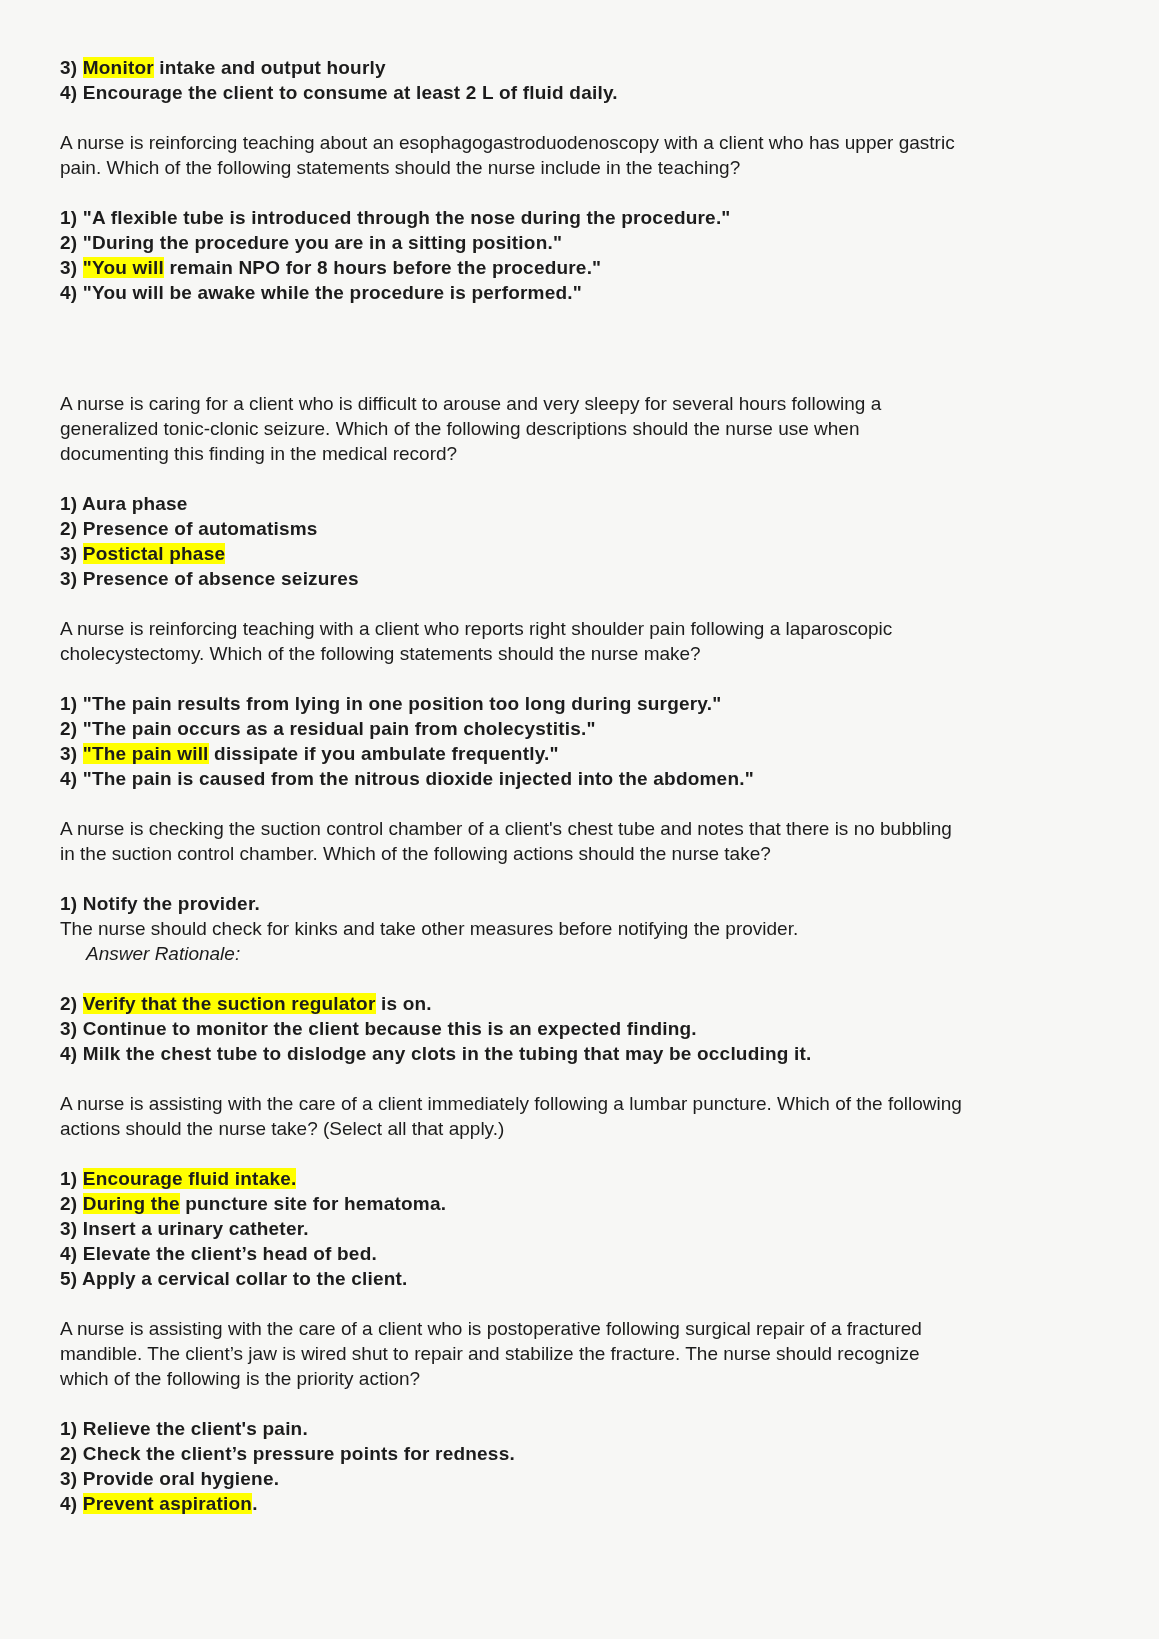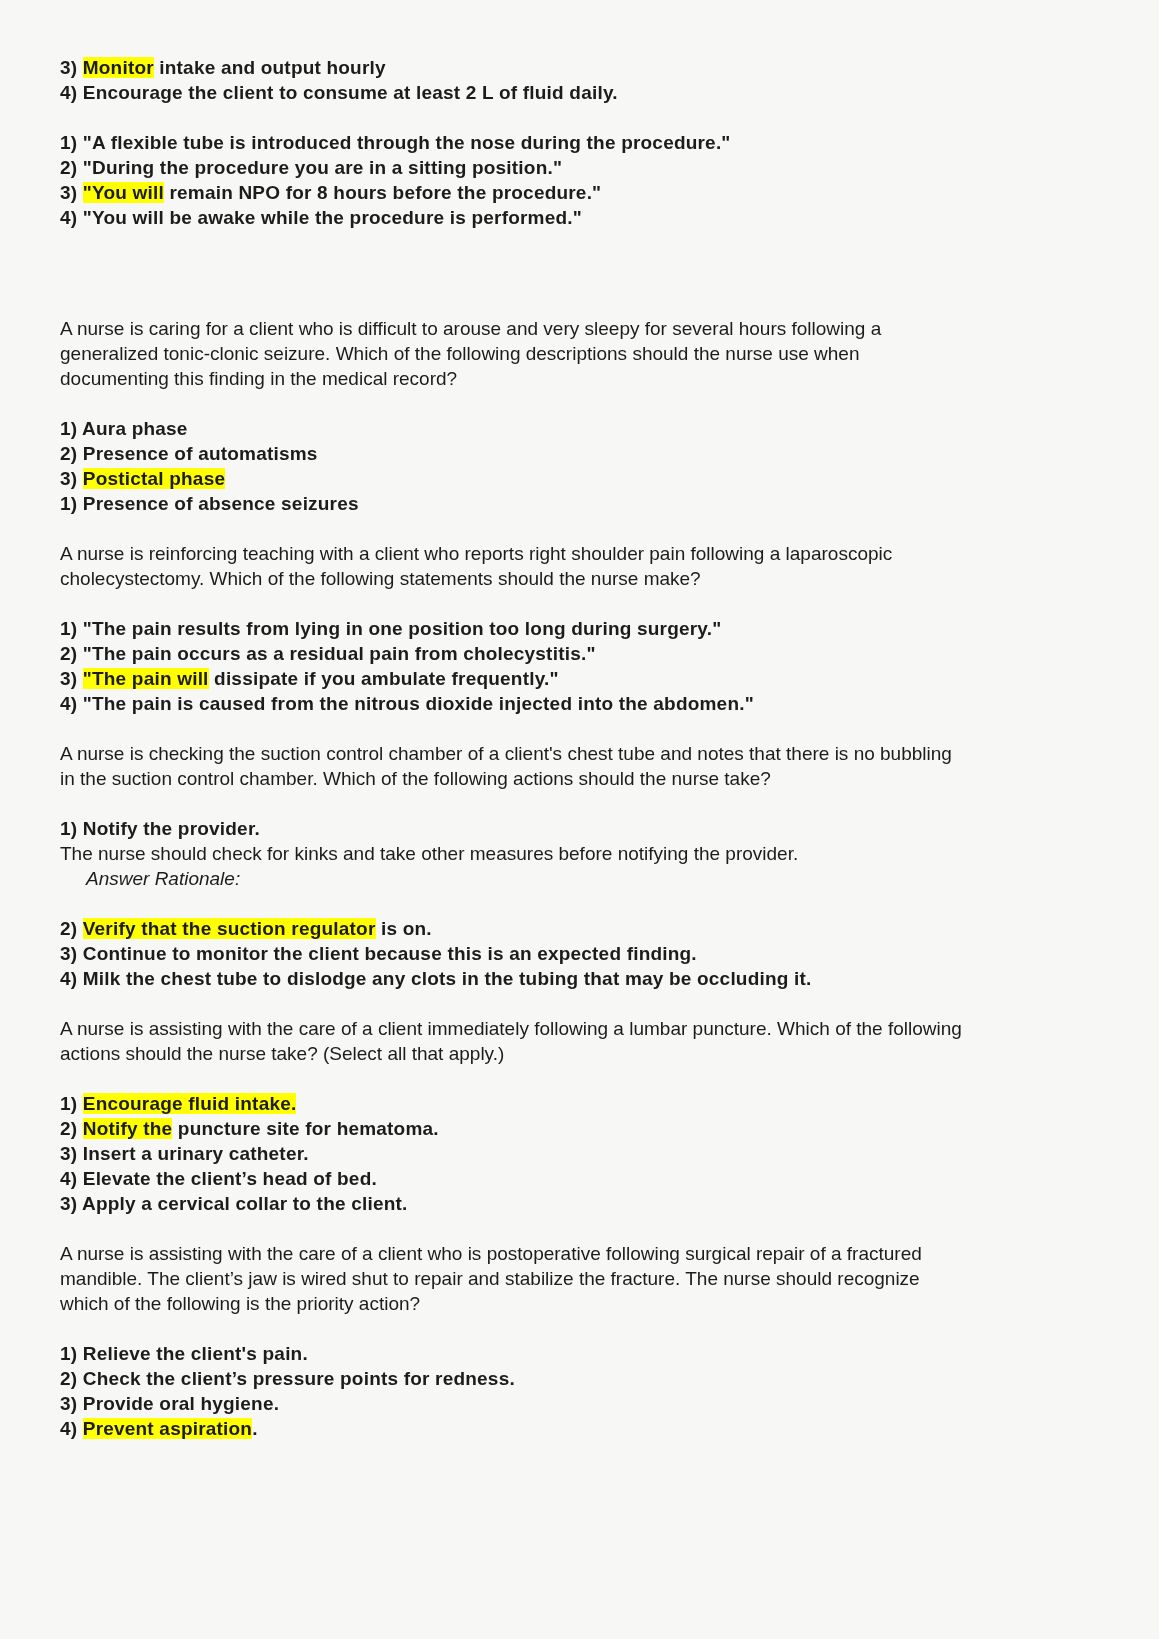--- a/index.html
+++ b/index.html
@@ -45,33 +45,34 @@
 </style>
 </head>
 <body>
 
 <div class="page">
   <div>
       <div class="block options">
         <div class="option-line"><span>3) </span><span class="hl">Monitor</span><span> intake and output hourly</span></div>
         <div class="option-line"><span>4) Encourage the client to consume at least 2 L of fluid daily.</span></div>
       </div>
+      <div class="block question">A nurse is reinforcing teaching about an esophagogastroduodenoscopy with a client who has upper gastric pain. Which of the following statements should the nurse include in the teaching?</div>
       <div class="block options">
         <div class="option-line"><span>1) "A flexible tube is introduced through the nose during the procedure."</span></div>
         <div class="option-line"><span>2) "During the procedure you are in a sitting position."</span></div>
         <div class="option-line"><span>3) </span><span class="hl">"You will</span><span> remain NPO for 8 hours before the procedure."</span></div>
         <div class="option-line"><span>4) "You will be awake while the procedure is performed."</span></div>
       </div>
       <div class="block spacer" style="height: 36px;"></div>
       <div class="block question">A nurse is caring for a client who is difficult to arouse and very sleepy for several hours following a generalized tonic-clonic seizure. Which of the following descriptions should the nurse use when documenting this finding in the medical record?</div>
       <div class="block options">
         <div class="option-line"><span>1) Aura phase</span></div>
         <div class="option-line"><span>2) Presence of automatisms</span></div>
         <div class="option-line"><span>3) </span><span class="hl">Postictal phase</span></div>
-        <div class="option-line"><span>1) Presence of absence seizures</span></div>
+        <div class="option-line"><span>3) Presence of absence seizures</span></div>
       </div>
       <div class="block question">A nurse is reinforcing teaching with a client who reports right shoulder pain following a laparoscopic cholecystectomy. Which of the following statements should the nurse make?</div>
       <div class="block options">
         <div class="option-line"><span>1) "The pain results from lying in one position too long during surgery."</span></div>
         <div class="option-line"><span>2) "The pain occurs as a residual pain from cholecystitis."</span></div>
         <div class="option-line"><span>3) </span><span class="hl">"The pain will</span><span> dissipate if you ambulate frequently."</span></div>
         <div class="option-line"><span>4) "The pain is caused from the nitrous dioxide injected into the abdomen."</span></div>
       </div>
       <div class="block question">A nurse is checking the suction control chamber of a client's chest tube and notes that there is no bubbling in the suction control chamber. Which of the following actions should the nurse take?</div>
       <div class="block options">
@@ -80,24 +81,24 @@
       <div class="block rationale-text">The nurse should check for kinks and take other measures before notifying the provider.</div>
       <div class="block rationale-label">Answer Rationale:</div>
       <div class="block options">
         <div class="option-line"><span>2) </span><span class="hl">Verify that the suction regulator</span><span> is on.</span></div>
         <div class="option-line"><span>3) Continue to monitor the client because this is an expected finding.</span></div>
         <div class="option-line"><span>4) Milk the chest tube to dislodge any clots in the tubing that may be occluding it.</span></div>
       </div>
       <div class="block question">A nurse is assisting with the care of a client immediately following a lumbar puncture. Which of the following actions should the nurse take? (Select all that apply.)</div>
       <div class="block options">
         <div class="option-line"><span>1) </span><span class="hl">Encourage fluid intake.</span></div>
-        <div class="option-line"><span>2) </span><span class="hl">Notify the</span><span> puncture site for hematoma.</span></div>
+        <div class="option-line"><span>2) </span><span class="hl">During the</span><span> puncture site for hematoma.</span></div>
         <div class="option-line"><span>3) Insert a urinary catheter.</span></div>
         <div class="option-line"><span>4) Elevate the client’s head of bed.</span></div>
-        <div class="option-line"><span>3) Apply a cervical collar to the client.</span></div>
+        <div class="option-line"><span>5) Apply a cervical collar to the client.</span></div>
       </div>
       <div class="block question">A nurse is assisting with the care of a client who is postoperative following surgical repair of a fractured mandible. The client’s jaw is wired shut to repair and stabilize the fracture. The nurse should recognize which of the following is the priority action?</div>
       <div class="block options">
         <div class="option-line"><span>1) Relieve the client's pain.</span></div>
         <div class="option-line"><span>2) Check the client’s pressure points for redness.</span></div>
         <div class="option-line"><span>3) Provide oral hygiene.</span></div>
         <div class="option-line"><span>4) </span><span class="hl">Prevent aspiration</span><span>.</span></div>
       </div>
     </div>
 </div>

